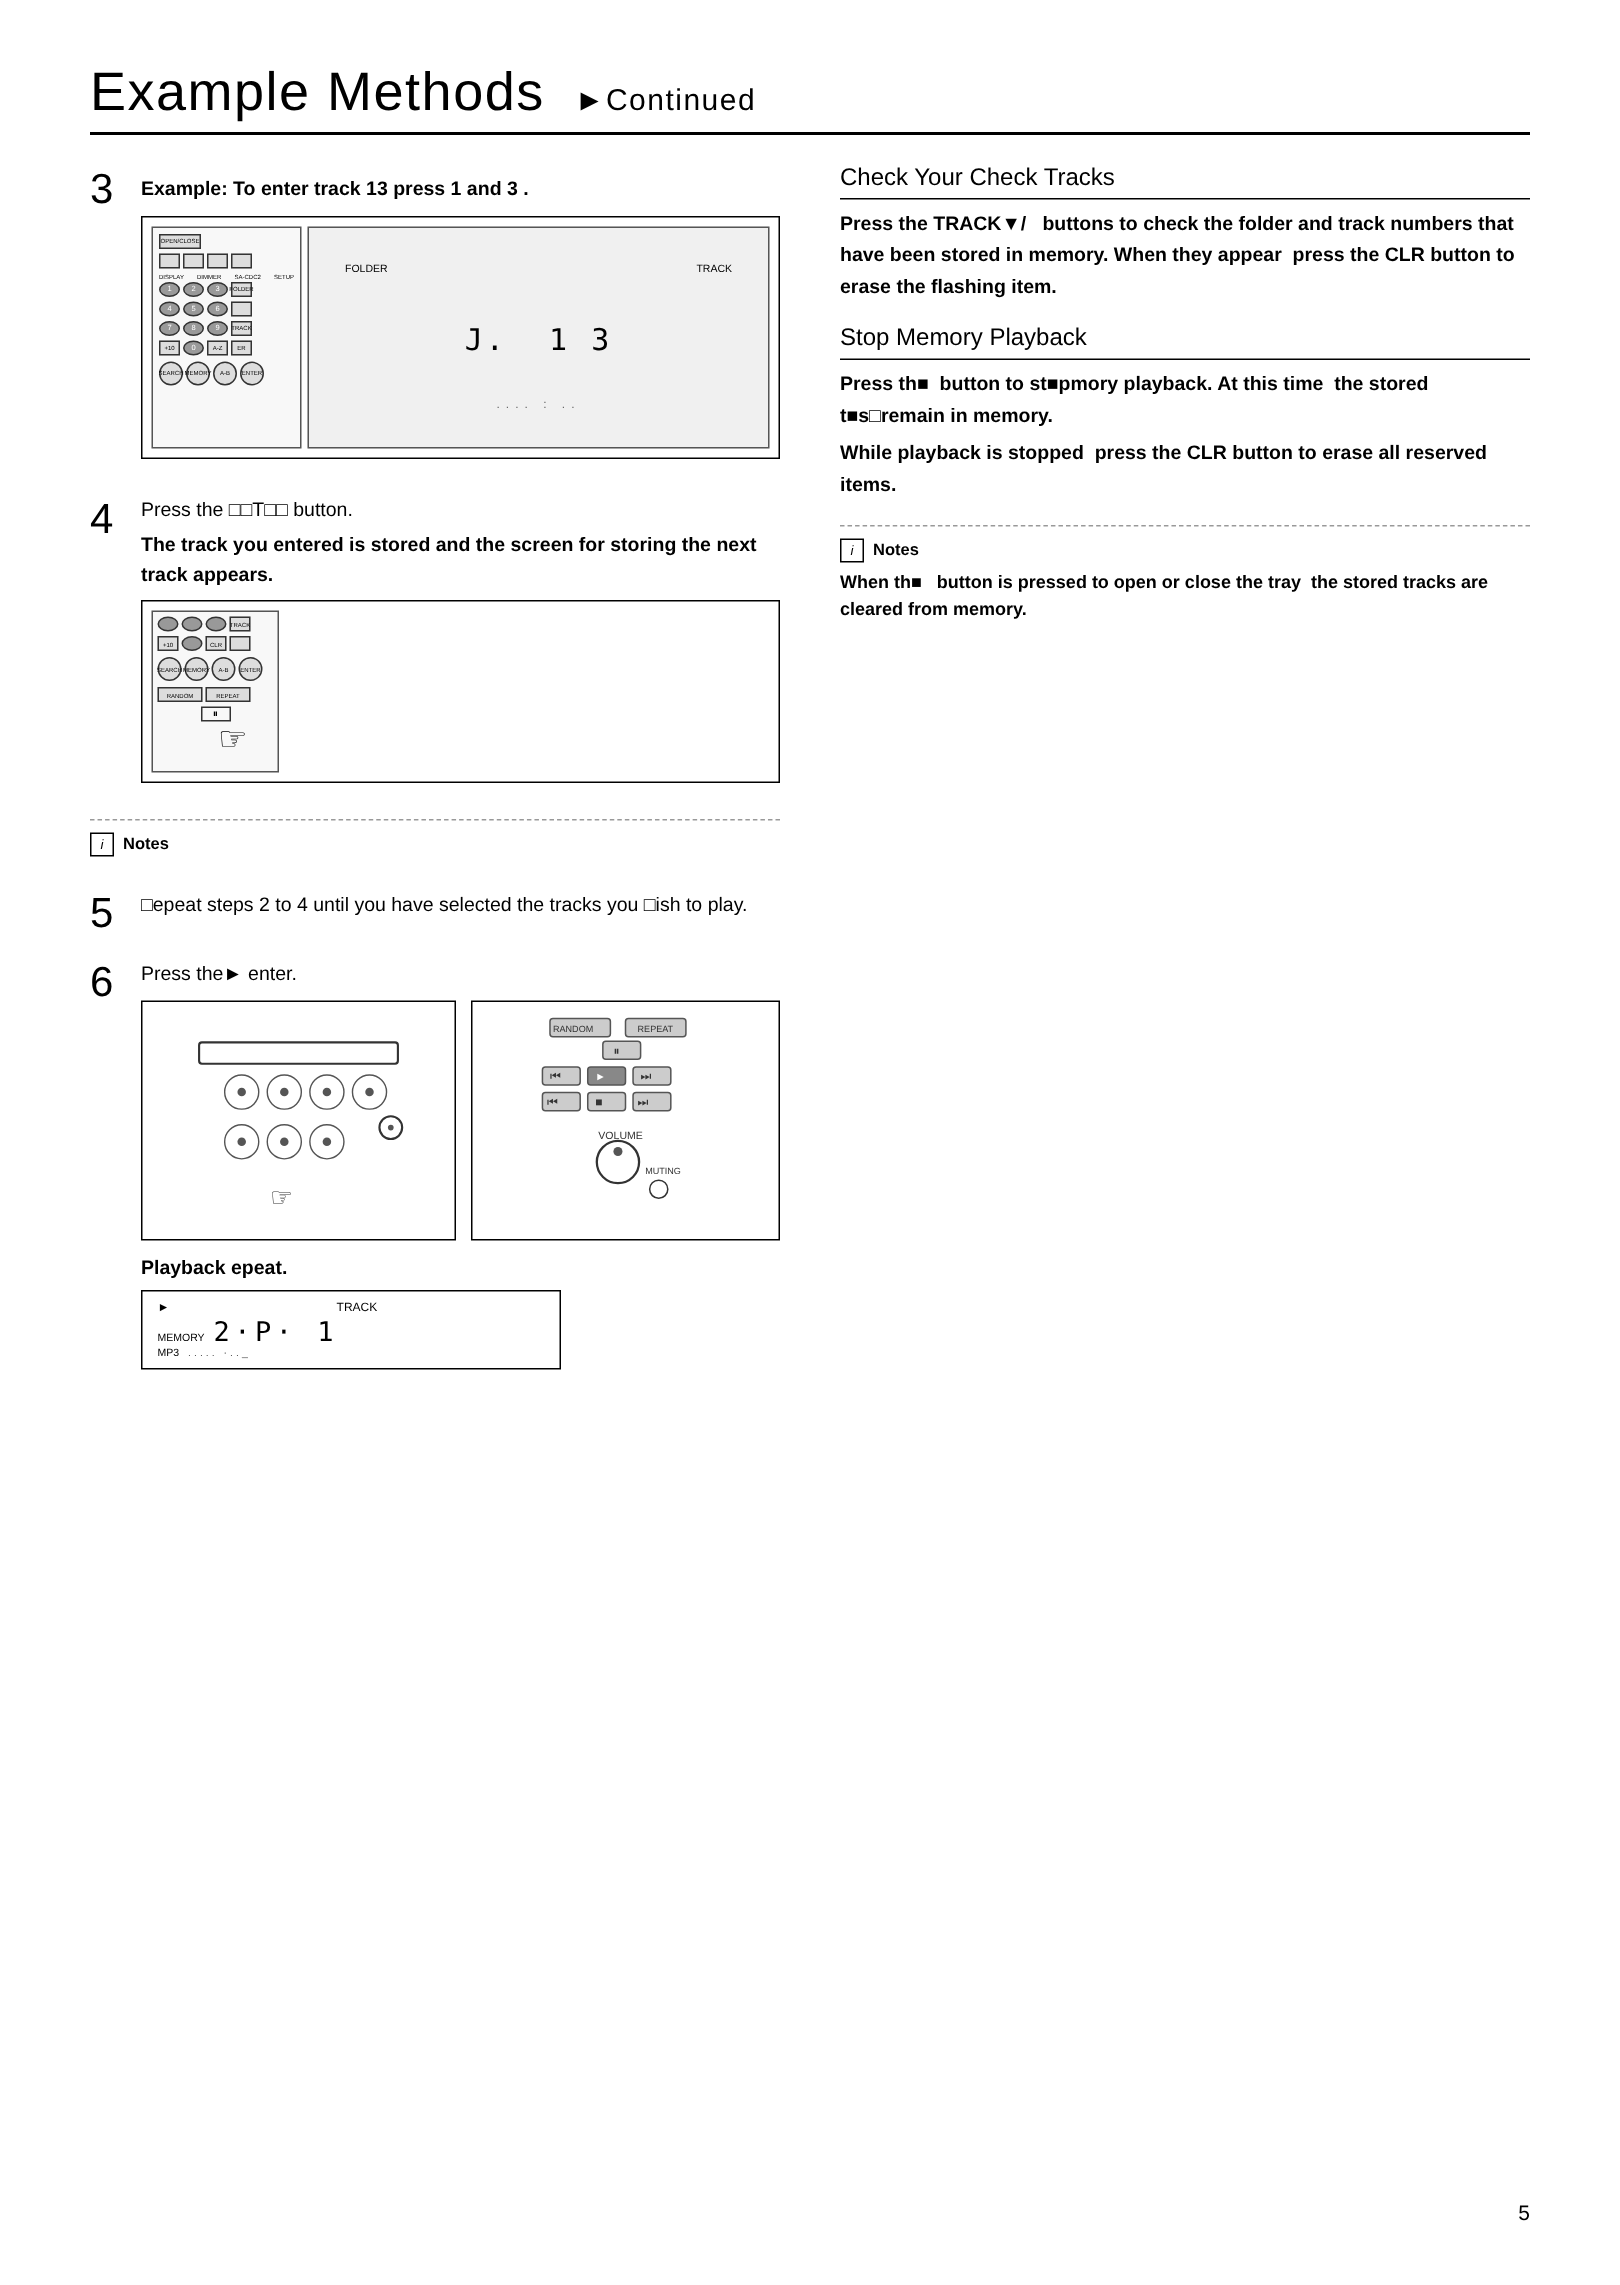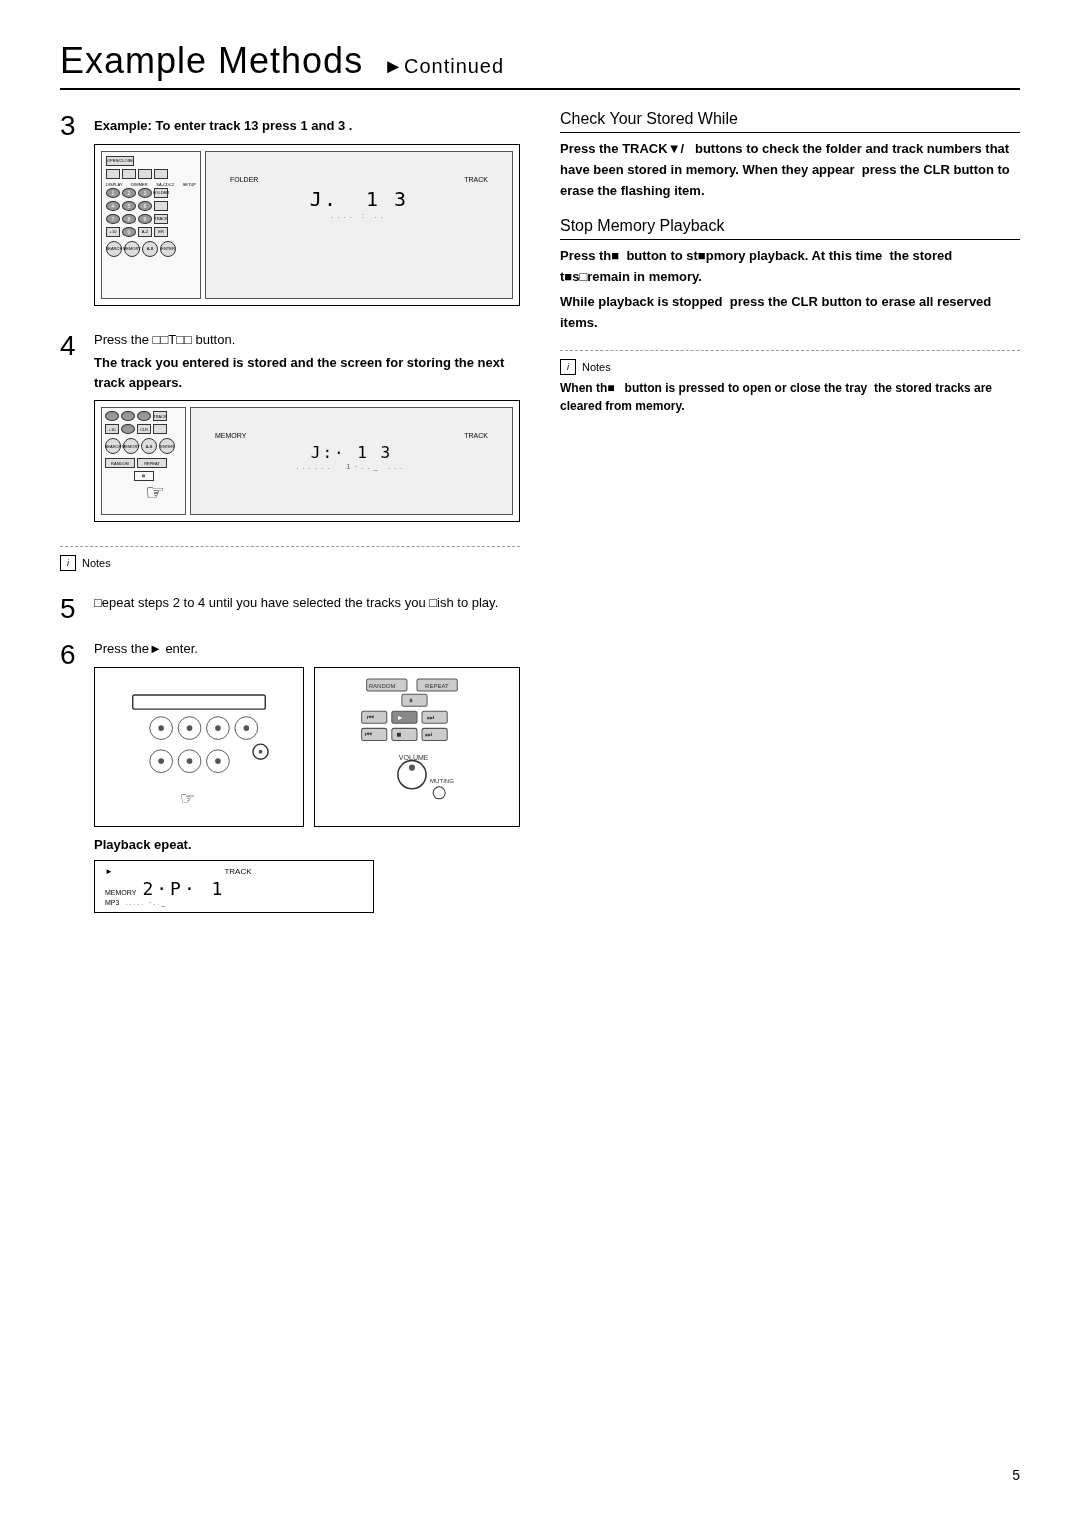--- a/index.html
+++ b/index.html
@@ -116,21 +116,21 @@
       width: 28px;
     }
 
     .display-panel {
       flex: 1;
       border: 1px solid #555;
       padding: 24px;
       background: #f0f0f0;
       display: flex;
       flex-direction: column;
-      justify-content: flex-start;
+      justify-content: space-between;
     }
     .display-label-row {
       display: flex;
       justify-content: space-between;
       font-size: 7px;
       margin-bottom: 4px;
     }
     .display-digits {
       font-size: 20px;
       letter-spacing: 2px;
@@ -179,21 +179,21 @@
       height: 16px;
       border: 1px solid #000;
       display: flex;
       align-items: center;
       justify-content: center;
       font-size: 9px;
       font-style: italic;
     }
     .notes-title {
       font-size: 11px;
-      font-weight: normal;
+      font-weight: bold;
     }
     .notes-text {
       font-size: 12px;
       line-height: 1.5;
     }
 
     
     .section-heading {
       font-size: 16px;
       font-weight: normal;
@@ -450,28 +450,20 @@
                 <div class="cp-btn" style="font-size:4px;width:30px;">RANDOM</div>
                 <div class="cp-btn" style="font-size:4px;width:30px;">REPEAT</div>
               </div>
               <div class="cp-row" style="margin-top:2px; justify-content:center;">
                 <div style="width:20px;height:10px;border:1px solid #333;display:flex;align-items:center;justify-content:center;font-size:7px;">⏸</div>
               </div>
 
               <div class="hand-indicator">☞</div>
             </div>
 
-            <div class="display-panel" style="flex:1;">
-              <div class="display-label-row">
-                <span>MEMORY</span>
-                <span>TRACK</span>
-              </div>
-              <div class="display-digits" style="font-size:16px;">J:·&nbsp;1&nbsp;3</div>
-              <div class="display-dots">......&nbsp;&nbsp;1·.._&nbsp;...</div>
-            </div>
           </div>
         </div>
       </div>
     </div>
 
     <div class="notes-box">
       <div class="notes-header">
         <div class="notes-icon">i</div>
         <span class="notes-title">Notes</span>
       </div>
@@ -572,21 +564,21 @@
           </div>
         </div>
       </div>
     </div>
 
   </div>
 
   <div class="right-col">
 
     <div class="right-text-block">
-      <h2 class="section-heading">Check Your Stored While</h2>
+      <h2 class="section-heading">Check Your Check Tracks</h2>
       <p>
         <strong>Press the TRACK▼/&nbsp;&nbsp; buttons to check the folder and track numbers that have been stored in memory. When they appear&nbsp; press the CLR button to erase the flashing item.</strong>
       </p>
     </div>
 
     <div class="right-text-block">
       <h2 class="section-heading">Stop Memory Playback</h2>
       <p>
         <strong>Press th■&nbsp; button to st■pmory playback. At this time&nbsp; the stored t■s□remain in memory.</strong>
       </p>

